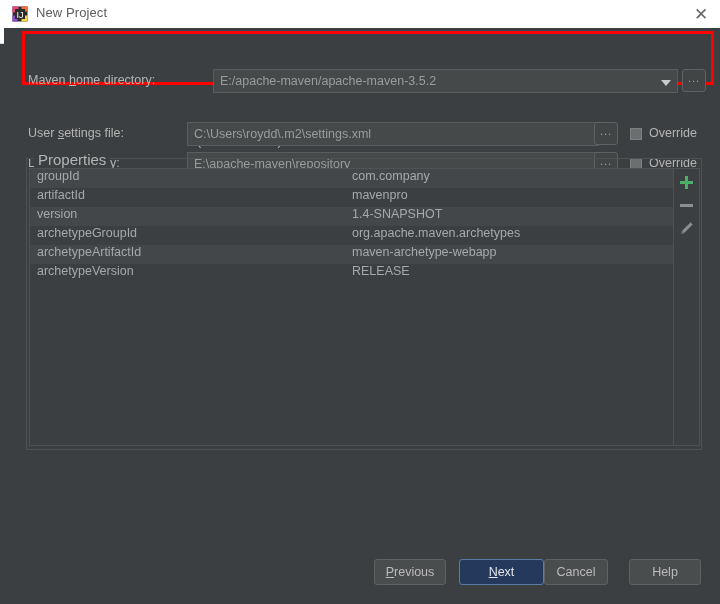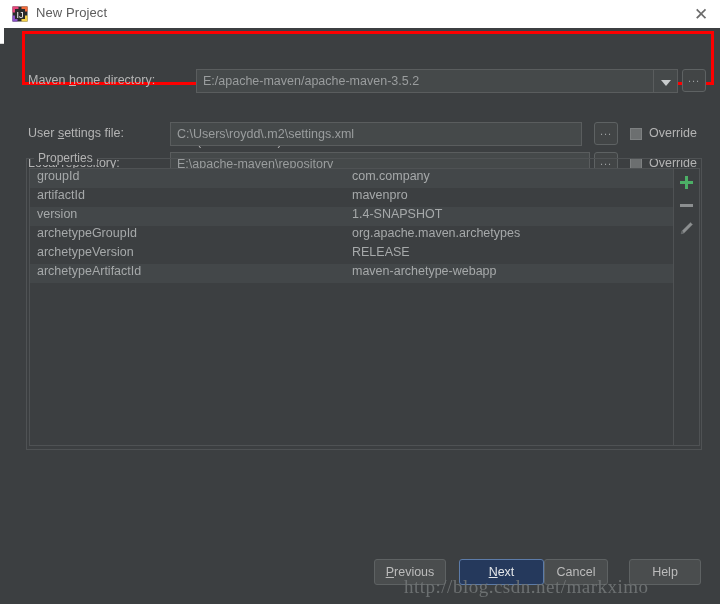--- a/index.html
+++ b/index.html
@@ -88,20 +88,21 @@
     background: #45494a;
     border: 1px solid #5a5d5e;
     box-sizing: border-box;
     color: #9a9d9e;
     font-size: 12.5px;
     padding: 0 6px;
     line-height: 22px;
     height: 24px;
     overflow: hidden;
     white-space: nowrap;
+    margin-left: 17px;
   }
 
   .combo-arrow {
     position: absolute;
     top: 41px;
     left: 650px;
     width: 24px; height: 24px;
     background: #45494a;
     border: 1px solid #5a5d5e;
     border-left: none;
@@ -153,21 +154,21 @@
     width: 676px; height: 292px;
     border: 1px solid #4f5254;
     box-sizing: border-box;
   }
   .group-title {
     position: absolute;
     left: 30px; top: 123px;
     background: #3c3f41;
     padding: 0 4px;
     color: #b4b4b4;
-    font-size: 12px;
+    font-size: 15px;
   }
 
   .table-wrap {
     position: absolute;
     left: 25px; top: 140px;
     width: 645px; height: 278px;
     background: #3c3f41;
     border: 1px solid #4f5254;
     box-sizing: border-box;
     overflow: hidden;
@@ -309,27 +310,27 @@
         <span class="prop-val">mavenpro</span>
       </div>
       <div class="prop-row alt">
         <span class="prop-key">version</span>
         <span class="prop-val">1.4-SNAPSHOT</span>
       </div>
       <div class="prop-row">
         <span class="prop-key">archetypeGroupId</span>
         <span class="prop-val">org.apache.maven.archetypes</span>
       </div>
+      <div class="prop-row alt">
+        <span class="prop-key">archetypeArtifactId</span>
+        <span class="prop-val">maven-archetype-webapp</span>
+      </div>
       <div class="prop-row">
         <span class="prop-key">archetypeVersion</span>
         <span class="prop-val">RELEASE</span>
-      </div>
-      <div class="prop-row alt">
-        <span class="prop-key">archetypeArtifactId</span>
-        <span class="prop-val">maven-archetype-webapp</span>
       </div>
     </div>
 
     <div class="side-toolbar">
       <span class="tb-icon" style="top:5px;">
         <svg width="17" height="17" viewBox="0 0 17 17">
           <rect x="7" y="2" width="3" height="13" fill="#4caf66"></rect>
           <rect x="2" y="7" width="13" height="3" fill="#4caf66"></rect>
         </svg>
       </span>
@@ -348,16 +349,15 @@
 
     <div class="btn" style="left:370px; top:531px; width:72px;">
       <span></span><u>P</u><span>revious</span>
     </div>
     <div class="btn primary" style="left:455px; top:531px; width:85px;">
       <span></span><u>N</u><span>ext</span>
     </div>
     <div class="btn" style="left:540px; top:531px; width:64px;">Cancel</div>
     <div class="btn" style="left:625px; top:531px; width:72px;">Help</div>
 
-    <div class="watermark">http://blog.csdn.net/markximo</div>
 
   </div>
 </div>
 
 </body></html>

